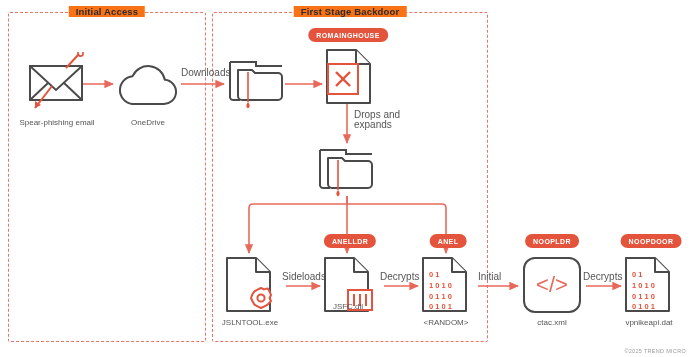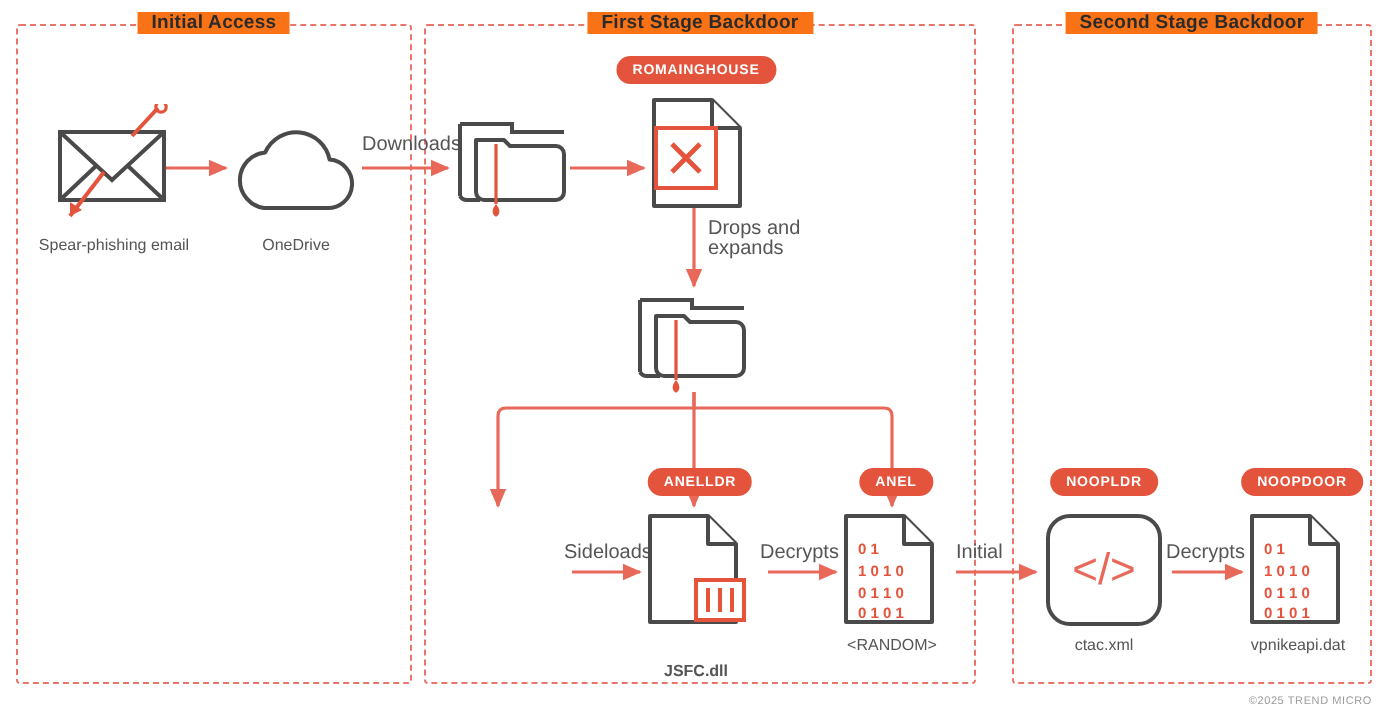--- a/index.html
+++ b/index.html
@@ -64,23 +64,20 @@
 <div id="stage">
 
   <div class="zone" style="left:8px;top:12px;width:198px;height:330px;">
     <div class="zone-title">Initial Access</div>
   </div>
 
   <div class="zone" style="left:212px;top:12px;width:276px;height:330px;text-align:right;">
     <div class="zone-title">First Stage Backdoor</div>
   </div>
 
-  <div class="zone" style="left:506px;top:12px;width:180px;height:330px;">
-    <div class="zone-title">Second Stage Backdoor</div>
-  </div>
 
   <svg class="layer" width="692" height="357">
     <defs>
       <marker id="ah" markerWidth="7" markerHeight="7" refX="5.4" refY="3" orient="auto">
         <path d="M0,0.4 L6,3 L0,5.6 Z" fill="#e8695a"></path>
       </marker>
     </defs>
     <g stroke="#e8695a" stroke-width="1.6" fill="none" marker-end="url(#ah)">
 
       <line x1="79" y1="84" x2="113" y2="84"></line>
@@ -163,32 +160,45 @@
       <path d="M4,10 L30,10 L30,14 L56,14" fill="none" stroke="#4a4a4a" stroke-width="2"></path>
       <path d="M4,10 L4,46 " fill="none" stroke="#4a4a4a" stroke-width="2"></path>
       <path d="M12,18 L26,18 L29,21 L52,21 a4,4 0 0 1 4,4 L56,44 a4,4 0 0 1 -4,4
                L16,48 a4,4 0 0 1 -4,-4 Z" fill="#ffffff" stroke="#4a4a4a" stroke-width="2" stroke-linejoin="round"></path>
       <path d="M4,46 a4,4 0 0 0 4,2 L14,48" fill="none" stroke="#4a4a4a" stroke-width="2"></path>
       <line x1="22" y1="20" x2="22" y2="50" stroke="#e4533c" stroke-width="1.6"></line>
       <path d="M22,50 q-3.4,4.4 0,6.4 q3.4,-2 0,-6.4 Z" fill="#e4533c"></path>
     </svg>
   </div>
 
+  <div class="node" style="left:224px;top:256px;width:62px;height:78px;">
+    <svg width="58" height="58">
+      <path d="M3,2 L32,2 L46,16 L46,55 L3,55 Z" fill="#ffffff" stroke="#4a4a4a" stroke-width="2" stroke-linejoin="round"></path>
+      <path d="M32,2 L32,16 L46,16" fill="#ffffff" stroke="#4a4a4a" stroke-width="2" stroke-linejoin="round"></path>
+      <g transform="translate(37,42)">
+        <path d="M0,-10 L3,-8.6 L6.6,-9.6 L8.6,-6.6 L10,-3 L8.6,0 L10,3 L6.6,6.6
+                 L3,8.6 L0,10 L-3,8.6 L-6.6,6.6 L-8.6,3 L-10,0 L-8.6,-3.6
+                 L-6.6,-6.6 L-3,-8.6 Z" fill="#ffffff" stroke="#e4533c" stroke-width="2" stroke-linejoin="round"></path>
+        <circle cx="0" cy="0" r="3.6" fill="#ffffff" stroke="#e4533c" stroke-width="2"></circle>
+      </g>
+    </svg>
+    <div class="node-label" style="top:62px;left:26px;">JSLNTOOL.exe</div>
+  </div>
 
   <div class="node" style="left:322px;top:234px;width:62px;height:100px;">
     <div class="badge" style="top:0;left:28px;">ANELLDR</div>
     <svg width="58" height="58" style="position:absolute;left:0;top:22px;">
       <path d="M3,2 L32,2 L46,16 L46,55 L3,55 Z" fill="#ffffff" stroke="#4a4a4a" stroke-width="2" stroke-linejoin="round"></path>
       <path d="M32,2 L32,16 L46,16" fill="#ffffff" stroke="#4a4a4a" stroke-width="2" stroke-linejoin="round"></path>
       <rect x="26" y="34" width="24" height="20" fill="#ffffff" stroke="#e4533c" stroke-width="2"></rect>
       <line x1="32" y1="38" x2="32" y2="50" stroke="#e4533c" stroke-width="2"></line>
       <line x1="38" y1="38" x2="38" y2="50" stroke="#e4533c" stroke-width="2"></line>
       <line x1="44" y1="38" x2="44" y2="50" stroke="#e4533c" stroke-width="2"></line>
     </svg>
-    <div class="node-label" style="top:97px;left:26px;font-weight:bold;">JSFC.dll</div>
+    <div class="node-label" style="top:68px;left:26px;">JSFC.dll</div>
   </div>
 
   <div class="node" style="left:420px;top:234px;width:62px;height:100px;">
     <div class="badge" style="top:0;left:28px;">ANEL</div>
     <svg width="58" height="58" style="position:absolute;left:0;top:22px;">
       <path d="M3,2 L32,2 L46,16 L46,55 L3,55 Z" fill="#ffffff" stroke="#4a4a4a" stroke-width="2" stroke-linejoin="round"></path>
       <path d="M32,2 L32,16 L46,16" fill="#ffffff" stroke="#4a4a4a" stroke-width="2" stroke-linejoin="round"></path>
       <g font-family="Liberation Sans, sans-serif" font-size="7.5" font-weight="bold" fill="#e4533c">
         <text x="9" y="21">0 1</text>
         <text x="9" y="32">1 0 1 0</text>

